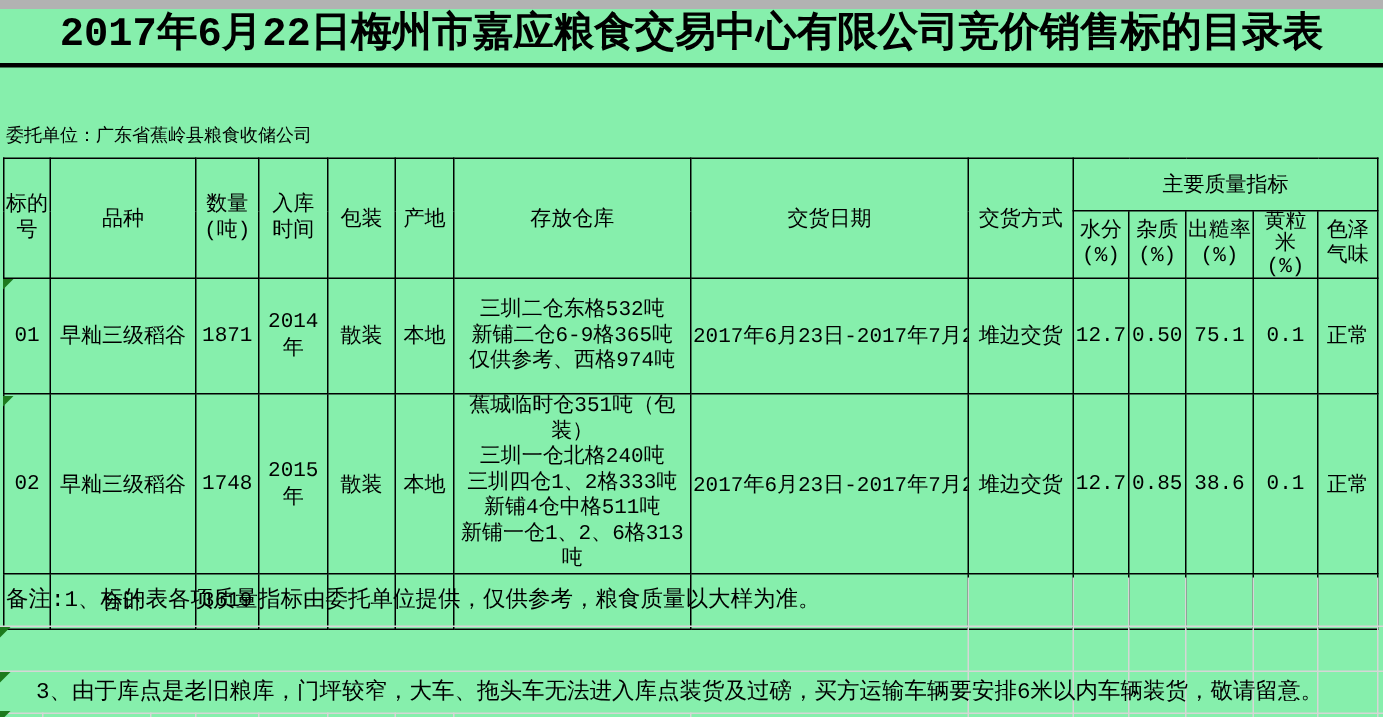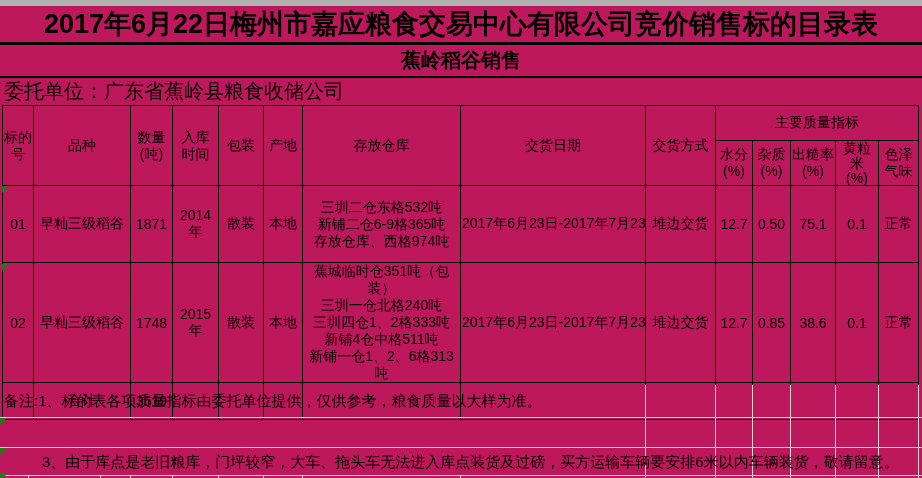--- a/index.html
+++ b/index.html
@@ -1,33 +1,33 @@
 <!DOCTYPE html>
 <html><head>
 <meta charset="utf-8">
 <style>
   html,body{margin:0;padding:0;background:#e8e8e8;}
   #page{
-    position:relative;width:922px;height:478px;overflow:hidden;background:#be185d;
-    font-family:Liberation Sans, sans-serif;color:#000;
+    position:relative;width:922px;height:478px;overflow:hidden;background:#86efac;
+    font-family:Liberation Mono, monospace;color:#000;
   }
   #top-strip{position:absolute;top:0;left:0;width:922px;height:6px;background:#b2b2b2;}
   #doc-title{
     position:absolute;top:6px;left:0;width:922px;height:39px;box-sizing:border-box;
     border-bottom:3px solid #000;text-align:center;line-height:37px;
     font-size:27px;font-weight:bold;letter-spacing:0px;white-space:nowrap;
   }
   #doc-subtitle{
     position:absolute;top:45px;left:0;width:922px;height:33px;box-sizing:border-box;
     border-bottom:2px solid #000;text-align:center;line-height:31px;
     font-size:20px;font-weight:bold;
   }
   #consignor-row{
     position:absolute;top:78px;left:0;width:922px;height:27px;
-    line-height:27px;padding-left:4px;font-size:20px;box-sizing:border-box;
+    line-height:27px;padding-left:4px;font-size:12px;box-sizing:border-box;
   }
   table.main{
     position:absolute;top:105px;left:2px;width:916px;
     border-collapse:collapse;table-layout:fixed;
   }
   table.main th,table.main td{
     border:1px solid #000;padding:0 1px;font-weight:normal;font-size:14px;
     text-align:center;vertical-align:middle;overflow:hidden;box-sizing:border-box;
   }
   .hdr{white-space:pre-line;line-height:17px;}
@@ -36,37 +36,36 @@
     text-align:left;white-space:pre-line;font-size:13px;line-height:17px;padding-left:5px;
   }
   td.date{font-size:13px;white-space:nowrap;padding:0;}
   td.num{font-size:14px;}
   tr.hrow1{height:35px;} tr.hrow2{height:45px;}
   tr.drow1{height:77px;} tr.drow2{height:90px;} tr.trow{height:37px;}
   #notes{position:absolute;top:385px;left:0;width:922px;height:93px;}
   .note{position:absolute;font-size:15px;white-space:nowrap;}
   #note-1{top:0;left:4px;line-height:32px;}
   #note-2{top:32px;left:42px;line-height:30px;}
-  #note-3{top:62px;left:42px;line-height:30px;}
+  #note-3{top:62px;left:24px;line-height:30px;}
   .gl-v{position:absolute;width:1px;background:#d6d6d6;}
   .gl-h{position:absolute;height:1px;background:#d6d6d6;}
   .tri{
     position:absolute;width:0;height:0;
     border-top:7px solid #1d7a1d;border-right:7px solid transparent;
   }
 </style>
 </head>
 <body>
 
 <div id="page">
 
   <div id="top-strip"></div>
 
   <div id="doc-title">2017年6月22日梅州市嘉应粮食交易中心有限公司竞价销售标的目录表</div>
-  <div id="doc-subtitle">蕉岭稻谷销售</div>
   <div id="consignor-row">委托单位：广东省蕉岭县粮食收储公司</div>
 
   <table class="main">
     <colgroup>
       <col style="width:31px">
         <col style="width:97px">
         <col style="width:42px">
       <col style="width:46px">
         <col style="width:45px">
         <col style="width:39px">
@@ -126,21 +125,21 @@
     </tr>
     <tr class="drow1">
       <td class="num">01</td>
       <td>早籼三级稻谷</td>
       <td class="num">1871</td>
       <td>2014年</td>
       <td>散装</td>
       <td>本地</td>
       <td class="warehouse">三圳二仓东格532吨
 新铺二仓6-9格365吨
-存放仓库、西格974吨</td>
+仅供参考、西格974吨</td>
       <td class="date">2017年6月23日-2017年7月23日</td>
       <td>堆边交货</td>
       <td class="num">12.7</td>
       <td class="num">0.50</td>
       <td class="num">75.1</td>
       <td class="num">0.1</td>
       <td>正常</td>
     </tr>
     <tr class="drow2">
       <td class="num">02</td>

